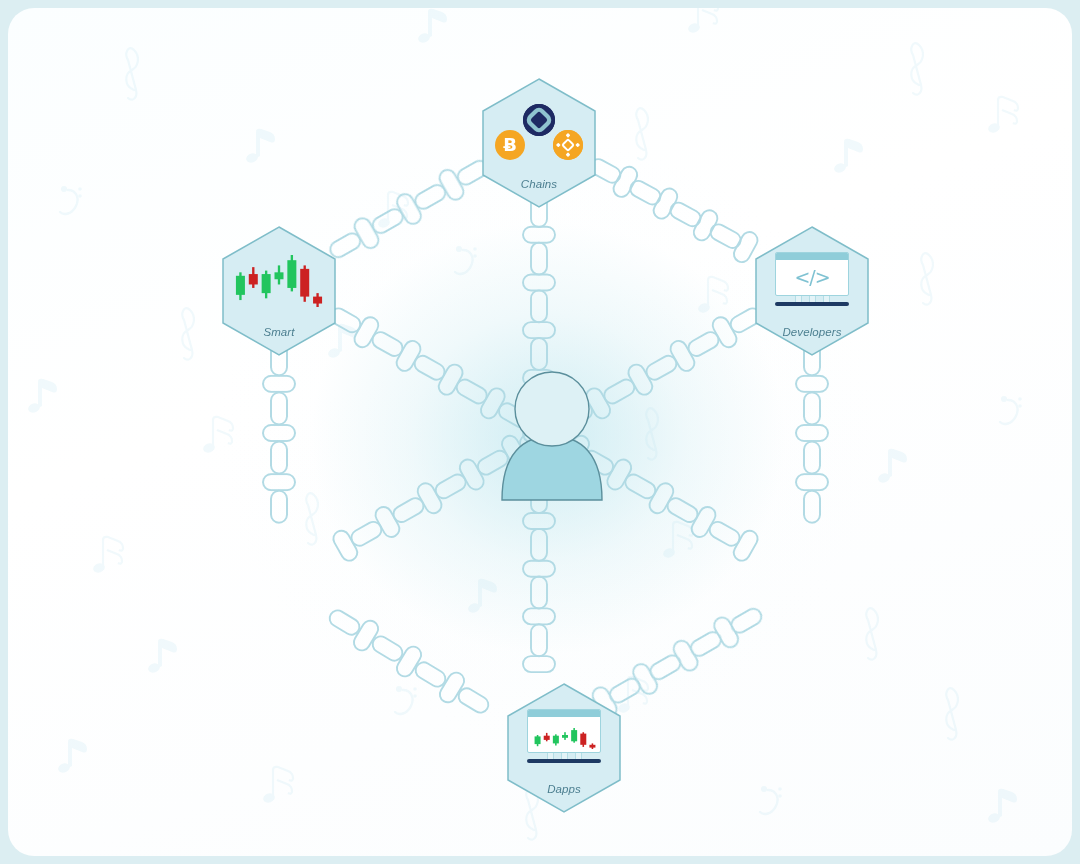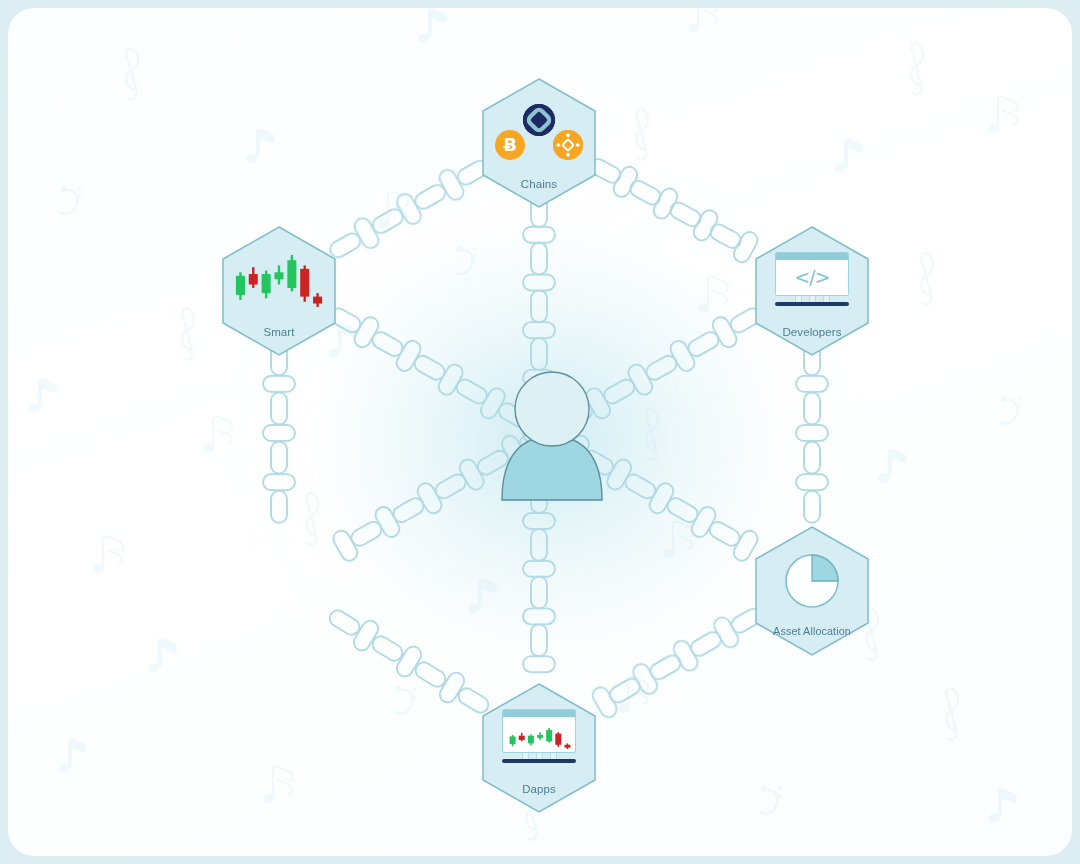--- a/index.html
+++ b/index.html
@@ -51,20 +51,21 @@
     position:relative;
   }
   .node-label {
     margin-top:14px;
     font-size:11.5px;
     color:#4c7f90;
     letter-spacing:0.1px;
     text-align:left;
     white-space:nowrap;
     line-height:1.1;
+    font-style:italic;
   }
   .node-label.small { font-size:10.8px; }
 
   
   .coins { position:relative; width:96px; height:62px; }
   .coin {
     position:absolute;
     border-radius:50%;
     display:flex; align-items:center; justify-content:center;
   }
@@ -381,36 +382,22 @@
                 <i></i>
                 <i></i>
               </div>
             <div class="mon-base"></div>
           </div>
         </div>
         <div class="node-label">Developers</div>
       </div>
     </div>
 
-    <div class="node" style="left:746px; top:518px;">
-      <svg class="hexwrap" viewBox="0 0 116 130">
-        <polygon points="58,1 114,33 114,97 58,129 2,97 2,33" fill="#d6edf3" stroke="#7fbdc9" stroke-width="1.5"></polygon>
-      </svg>
-      <div class="node-inner">
-        <div class="node-icon">
-          <svg class="pie" viewBox="0 0 60 60">
-            <circle cx="30" cy="30" r="26" fill="#fbffff" stroke="#7fbdc9" stroke-width="1.5"></circle>
-            <path d="M30 30 L30 4 A26 26 0 0 1 56 30 Z" fill="#9ed6e1" stroke="#6fb1bf" stroke-width="1.3"></path>
-          </svg>
-        </div>
-        <div class="node-label small">Asset Allocation</div>
-      </div>
-    </div>
-
-    <div class="node" style="left:473px; top:675px;">
+
+    <div class="node" style="left:498px; top:675px;">
       <svg class="hexwrap" viewBox="0 0 116 130">
         <polygon points="58,1 114,33 114,97 58,129 2,97 2,33" fill="#d6edf3" stroke="#7fbdc9" stroke-width="1.5"></polygon>
       </svg>
       <div class="node-inner">
         <div class="node-icon">
           <div class="monitor">
             <div class="mon-screen">
               <div class="mon-bar"></div>
               <div class="mon-body">
                 <svg class="mini-candles" viewBox="0 0 66 25">

